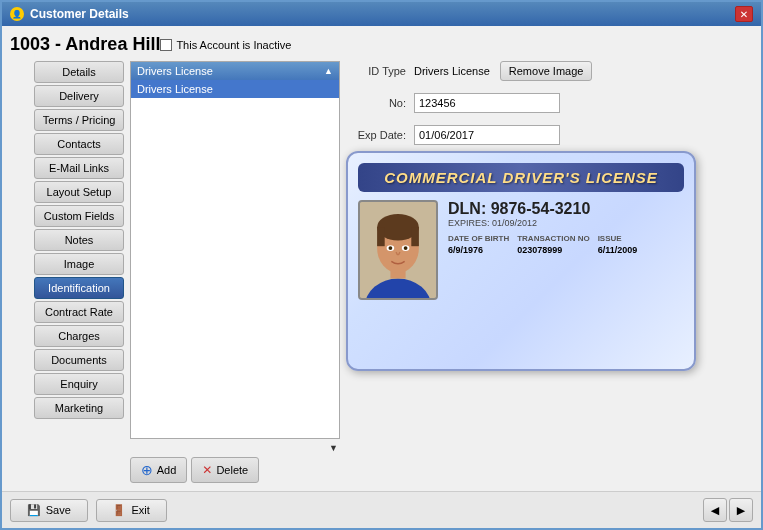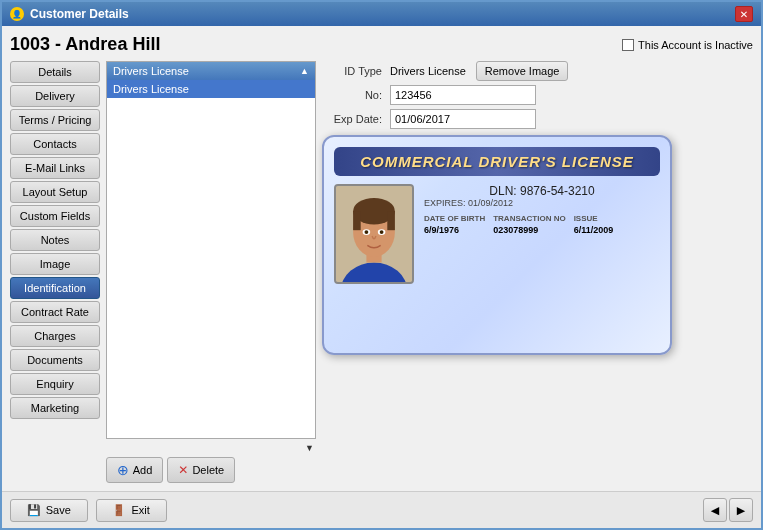--- a/index.html
+++ b/index.html
@@ -64,37 +64,37 @@
       flex: 1;
       display: flex;
       flex-direction: column;
       padding: 8px;
       gap: 6px;
       background: #f0f0f0;
     }
     .header-row {
       display: flex;
       align-items: center;
-      justify-content: space-between;
     }
     .customer-title {
       font-size: 18px;
       font-weight: bold;
       color: #000;
     }
     .inactive-checkbox {
       display: flex;
       align-items: center;
       gap: 4px;
       font-size: 11px;
     }
     .main-area {
       display: flex;
       flex: 1;
       gap: 6px;
+      margin-left: 24px;
     }
     .left-sidebar {
       display: flex;
       flex-direction: column;
       gap: 2px;
       width: 90px;
       flex-shrink: 0;
     }
     .nav-btn {
       background: linear-gradient(to bottom, #e8e8e8, #d0d0d0);
@@ -165,21 +165,21 @@
     }
     .right-panel {
       flex: 1;
       display: flex;
       flex-direction: column;
       gap: 6px;
     }
     .fields-row {
       display: flex;
       flex-direction: column;
-      gap: 4px;
+      gap: 12px;
     }
     .field-line {
       display: flex;
       align-items: center;
       gap: 8px;
     }
     .field-label {
       font-size: 11px;
       color: #333;
       width: 60px;
@@ -256,24 +256,23 @@
       overflow: hidden;
       flex-shrink: 0;
       position: relative;
     }
     .id-details {
       flex: 1;
       font-size: 10px;
       color: #111;
     }
     .id-dln {
-      font-size: 12px;
-      font-weight: normal;
+      font-size: 16px;
+      font-weight: bold;
       color: #222;
-      text-align: center;
     }
     .id-expires {
       font-size: 9px;
       color: #444;
       margin-bottom: 4px;
     }
     .id-name {
       font-size: 12px;
       font-weight: bold;
       color: #000;

